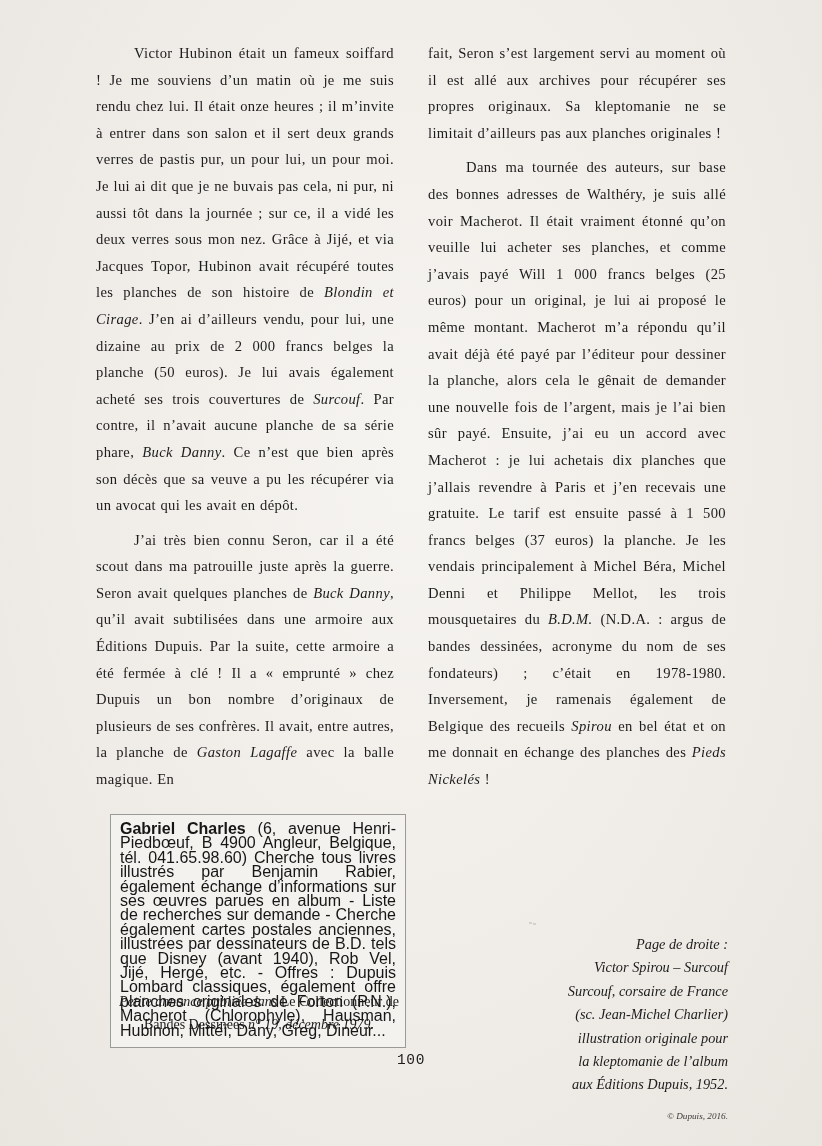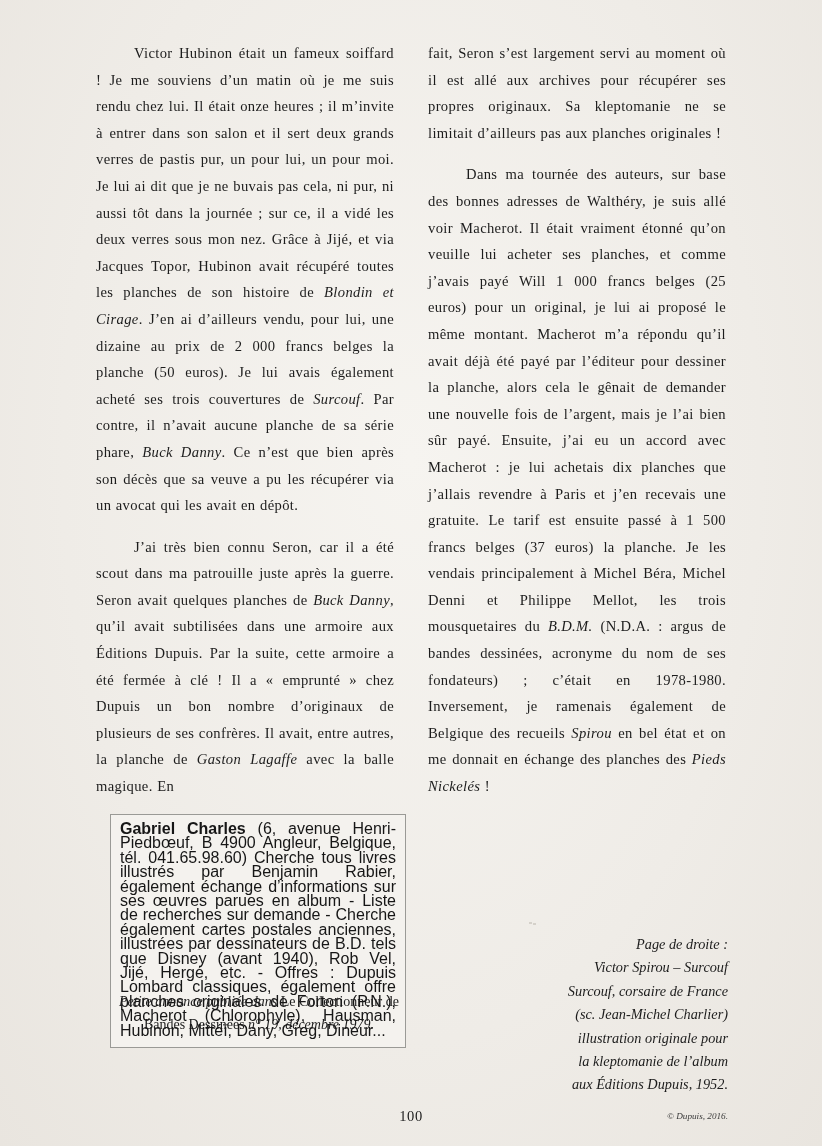--- a/index.html
+++ b/index.html
@@ -39,21 +39,21 @@
     line-height: 26.6px;
     text-align: justify;
     text-justify: inter-word;
     letter-spacing: 0.35px;
     word-spacing: 0.5px;
   }
   .col p.indent {
     text-indent: 38px;
   }
   .col p + p {
-    margin-top: 15px;
+    margin-top: 8px;
   }
   i, .it {
     font-style: italic;
   }
 
   
   .advert {
     position: absolute;
     left: 110px;
     top: 814px;
@@ -105,24 +105,25 @@
     margin-top: 8px;
     font-size: 9.2px;
     font-style: italic;
     color: #3a3a3a;
   }
 
   .folio {
     position: absolute;
     left: 0;
     right: 0;
-    top: 1108px;
+    top: 1052px;
     text-align: center;
     font-size: 14.5px;
     letter-spacing: 0.6px;
+    font-family: Liberation Mono, monospace;
   }
   .speck {
     position: absolute;
     width: 3px;
     height: 2px;
     background: #c9c5bd;
     opacity: .7;
   }
 </style>
 </head>

